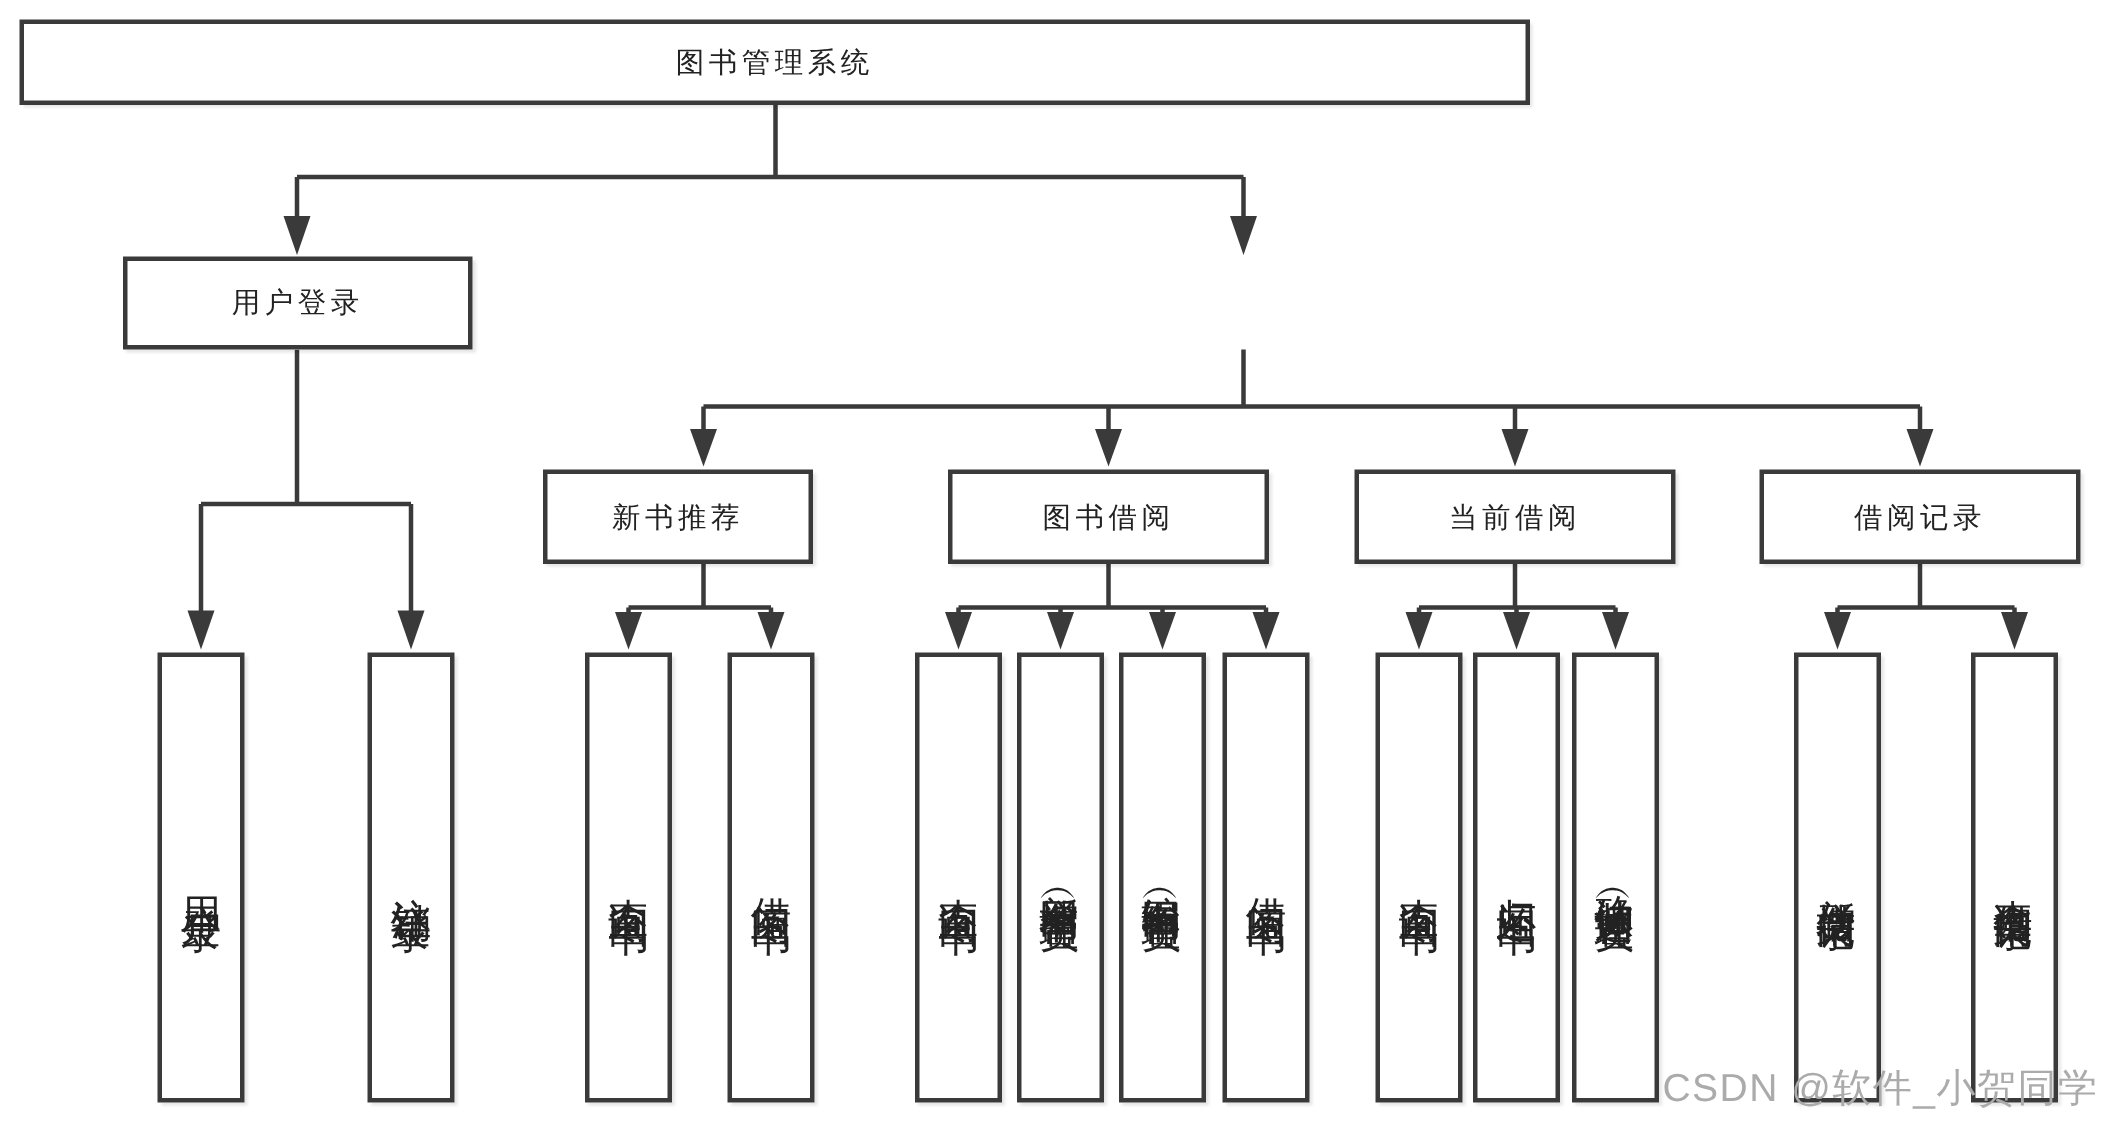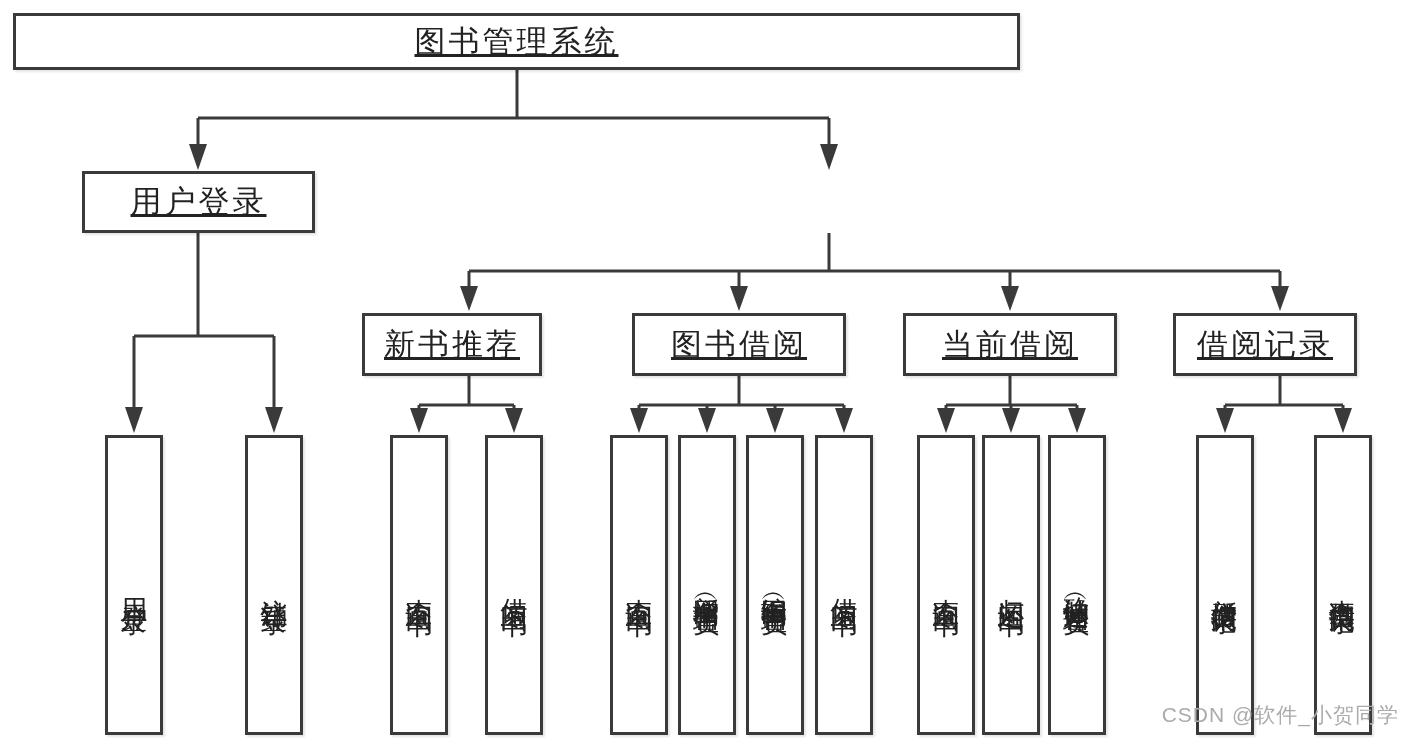--- a/index.html
+++ b/index.html
@@ -10,42 +10,41 @@
     font-family:"Liberation Sans", sans-serif;
     overflow:hidden;
   }
   #wires{position:absolute;left:0;top:0;width:1405px;height:747px;}
   .hnode{
     position:absolute;
     box-sizing:border-box;
     border:3px solid #3a3a3a;
     background:#ffffff;
     display:flex;align-items:center;justify-content:center;
-    font-size:31px;letter-spacing:3px;color:#222222;
+    font-size:19px;letter-spacing:3px;color:#222222;
     box-shadow:2px 2px 2px rgba(0,0,0,0.10);
     white-space:nowrap;
-    text-decoration:underline;
   }
   .leaf{
     position:absolute;
     box-sizing:border-box;
     width:58px;height:300px;
     border:3px solid #3a3a3a;
     background:#ffffff;
     display:flex;align-items:center;justify-content:center;
     writing-mode:vertical-rl;
     text-orientation:mixed;
     font-size:27px;letter-spacing:4px;color:#222222;
     box-shadow:2px 2px 2px rgba(0,0,0,0.10);
   }
   .leaf.long{letter-spacing:2px;font-size:26px;}
   #watermark{
     position:absolute;
-    right:6px;bottom:18px;
-    font-size:21px;
+    right:6px;bottom:4px;
+    font-size:26px;
     color:#ababab;
     letter-spacing:1px;
     z-index:5;
     white-space:nowrap;
   }
 </style>
 </head>
 <body>
 
 <div id="canvas">
@@ -90,21 +89,21 @@
     </g>
   </svg>
 
   <div class="hnode" style="left:13px;top:13px;width:1007px;height:57px;">图书管理系统</div>
 
   <div class="hnode" style="left:82px;top:171px;width:233px;height:62px;">用户登录</div>
 
   <div class="hnode" style="left:362px;top:313px;width:180px;height:63px;">新书推荐</div>
   <div class="hnode" style="left:903px;top:313px;width:214px;height:63px;">当前借阅</div>
   <div class="hnode" style="left:632px;top:313px;width:214px;height:63px;">图书借阅</div>
-  <div class="hnode" style="left:1173px;top:313px;width:184px;height:63px;">借阅记录</div>
+  <div class="hnode" style="left:1173px;top:313px;width:214px;height:63px;">借阅记录</div>
 
   <div class="leaf" style="left:105px;top:435px;">用户登录</div>
   <div class="leaf" style="left:245px;top:435px;">注销登录</div>
 
   <div class="leaf" style="left:390px;top:435px;">查询图书</div>
   <div class="leaf" style="left:485px;top:435px;">借阅图书</div>
 
   <div class="leaf" style="left:610px;top:435px;">查询图书</div>
   <div class="leaf long" style="left:678px;top:435px;">新增图书（管理员）</div>
   <div class="leaf long" style="left:746px;top:435px;">编辑图书（管理员）</div>

